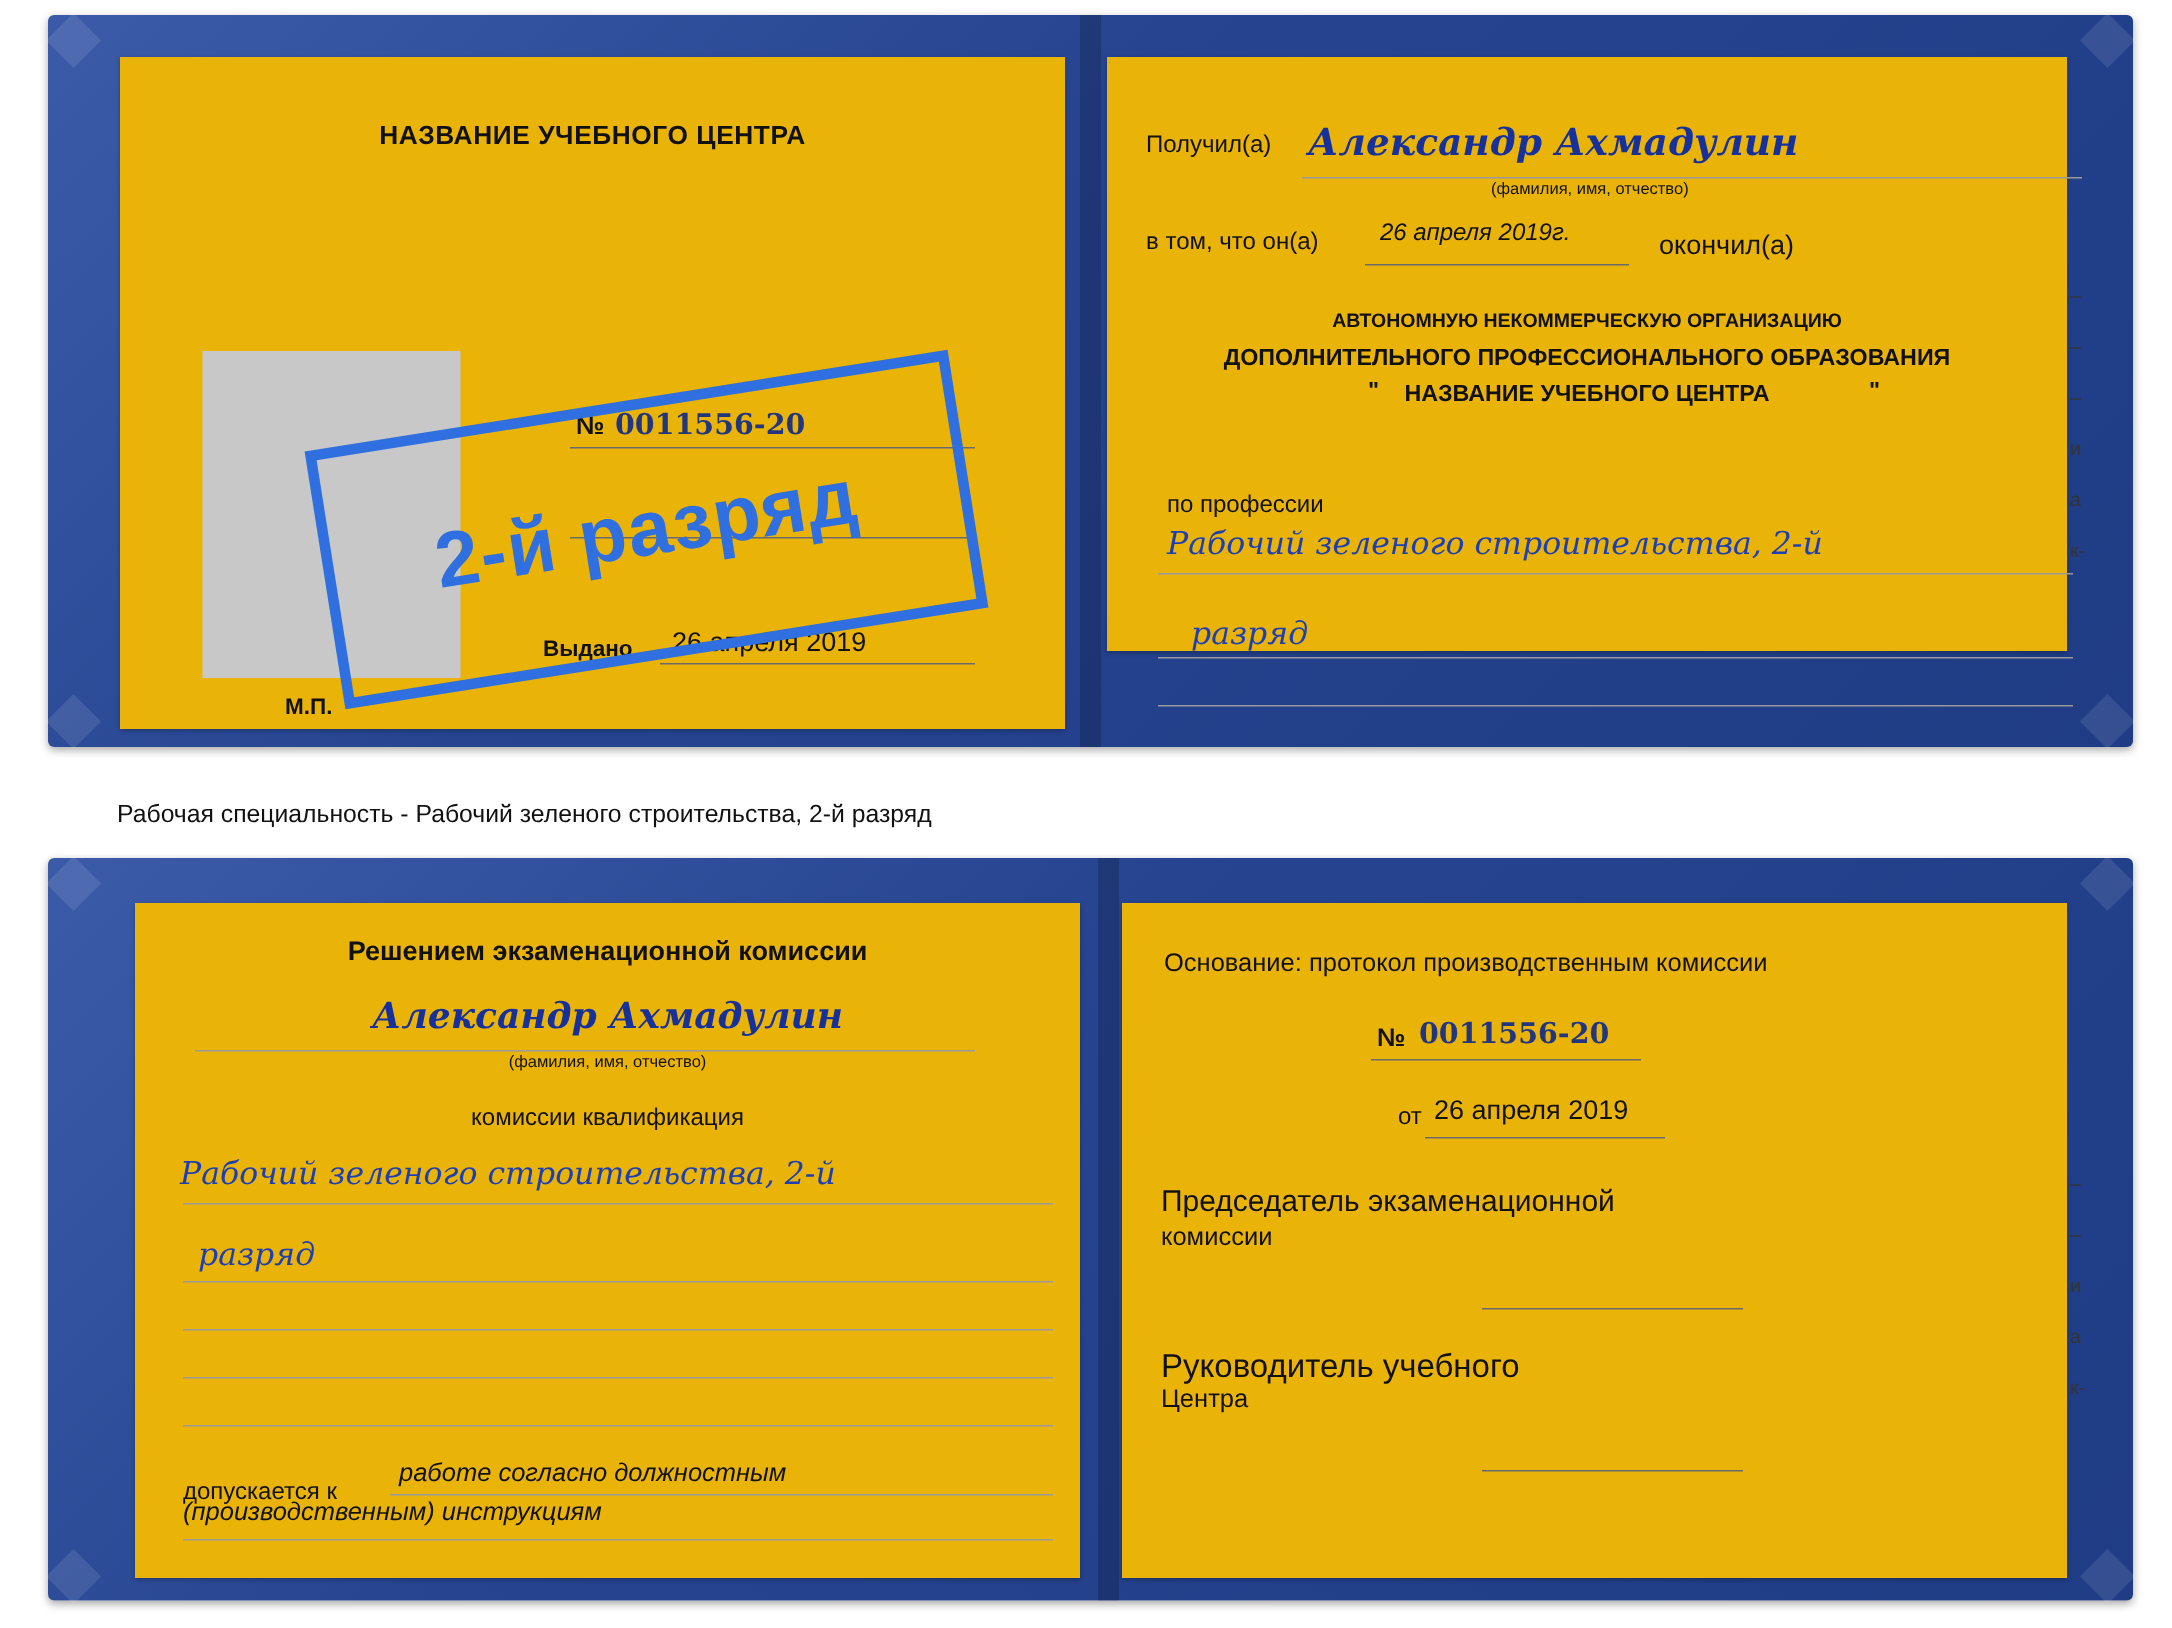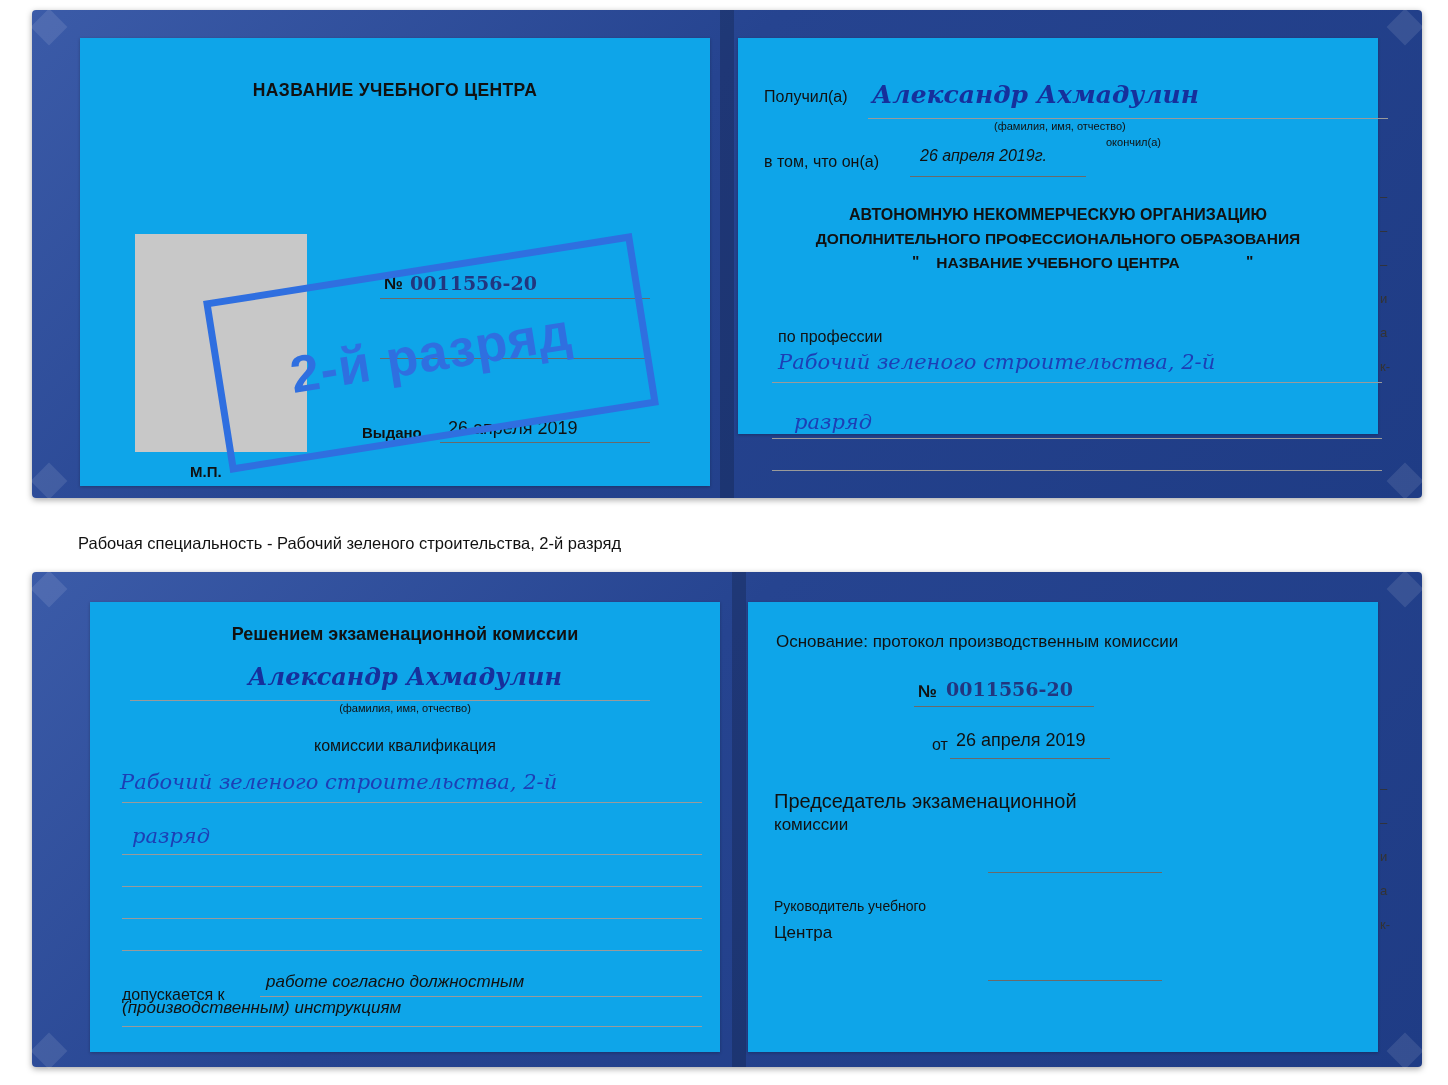--- a/index.html
+++ b/index.html
@@ -7,21 +7,21 @@
 
   .doc{position:absolute;}
 
   
   .book{position:absolute;background:#2b4a9b;border-radius:4px;
         background:linear-gradient(135deg,#3b5ba8 0%,#264490 40%,#1f3c85 100%);
         box-shadow:0 2px 6px rgba(0,0,0,.35);}
   .book:before{content:"";position:absolute;left:0;top:0;right:0;bottom:0;
         border:2px solid #1b3madeup;}
   .spine{position:absolute;top:0;bottom:0;width:14px;background:rgba(0,0,0,.18);}
-  .page{position:absolute;background:#0ea5e9;box-shadow:0 1px 3px rgba(0,0,0,.25);}
+  .page{position:absolute;background:#eab308;box-shadow:0 1px 3px rgba(0,0,0,.25);}
 
   .corner{position:absolute;width:26px;height:26px;background:rgba(255,255,255,.10);}
 
   
   .t{position:absolute;white-space:nowrap;}
   .blk{color:#111;}
   .bold{font-weight:bold;}
   .hand{font-family:"DejaVu Serif",serif;font-style:italic;color:#1d3fb5;}
   .handbold{font-family:"DejaVu Serif",serif;font-style:italic;color:#16309c;font-weight:bold;}
   .ink{color:#22367f;}
@@ -73,23 +73,23 @@
 
   <div class="page" style="left:706px;top:28px;width:640px;height:396px;">
     <div class="t blk" style="left:26px;top:50px;font-size:16px;">Получил(а)</div>
     <div class="t handbold" style="left:134px;top:42px;font-size:25px;">Александр Ахмадулин</div>
     <div class="thinline" style="left:130px;top:80px;width:520px;"></div>
     <div class="t blk" style="left:256px;top:82px;font-size:11px;">(фамилия, имя, отчество)</div>
 
     <div class="t blk" style="left:26px;top:115px;font-size:16px;">в том, что он(а)</div>
     <div class="t blk" style="left:182px;top:109px;font-size:16px;font-style:italic;">26 апреля 2019г.</div>
     <div class="line" style="left:172px;top:138px;width:176px;"></div>
-    <div class="t blk" style="left:368px;top:98px;font-size:11px;">окончил(а)</div>
+    <div class="t blk" style="left:368px;top:115px;font-size:18px;">окончил(а)</div>
 
-    <div class="t blk bold" style="left:0;top:168px;width:640px;text-align:center;font-size:16px;">АВТОНОМНУЮ НЕКОММЕРЧЕСКУЮ ОРГАНИЗАЦИЮ</div>
+    <div class="t blk bold" style="left:0;top:168px;width:640px;text-align:center;font-size:13px;">АВТОНОМНУЮ НЕКОММЕРЧЕСКУЮ ОРГАНИЗАЦИЮ</div>
     <div class="t blk bold" style="left:0;top:192px;width:640px;text-align:center;font-size:15.5px;">ДОПОЛНИТЕЛЬНОГО ПРОФЕССИОНАЛЬНОГО ОБРАЗОВАНИЯ</div>
     <div class="t blk bold" style="left:174px;top:214px;font-size:15.5px;">"</div>
     <div class="t blk bold" style="left:0;top:216px;width:640px;text-align:center;font-size:15.5px;">НАЗВАНИЕ УЧЕБНОГО ЦЕНТРА</div>
     <div class="t blk bold" style="left:508px;top:214px;font-size:15.5px;">"</div>
 
     <div class="t blk" style="left:40px;top:290px;font-size:16px;">по профессии</div>
     <div class="thinline" style="left:34px;top:344px;width:610px;"></div>
     <div class="t hand" style="left:40px;top:312px;font-size:21px;">Рабочий зеленого строительства, 2-й</div>
     <div class="thinline" style="left:34px;top:400px;width:610px;"></div>
     <div class="t hand" style="left:56px;top:372px;font-size:21px;">разряд</div>
@@ -152,21 +152,21 @@
     <div class="line" style="left:166px;top:104px;width:180px;"></div>
 
     <div class="t blk" style="left:184px;top:134px;font-size:16px;">от</div>
     <div class="t blk" style="left:208px;top:128px;font-size:18px;">26 апреля 2019</div>
     <div class="line" style="left:202px;top:156px;width:160px;"></div>
 
     <div class="t blk" style="left:26px;top:188px;font-size:20px;">Председатель экзаменационной</div>
     <div class="t blk" style="left:26px;top:213px;font-size:17px;">комиссии</div>
     <div class="line" style="left:240px;top:270px;width:174px;"></div>
 
-    <div class="t blk" style="left:26px;top:296px;font-size:14px;">Руководитель учебного</div>
+    <div class="t blk" style="left:26px;top:296px;font-size:22px;">Руководитель учебного</div>
     <div class="t blk" style="left:26px;top:321px;font-size:17px;">Центра</div>
     <div class="line" style="left:240px;top:378px;width:174px;"></div>
   </div>
 
   <div class="edge" style="left:1348px;top:200px;line-height:34px;font-size:13px;">
     <div>–</div>
       <div>–</div>
       <div>и</div>
       <div>а</div>
       <div>к-</div>

